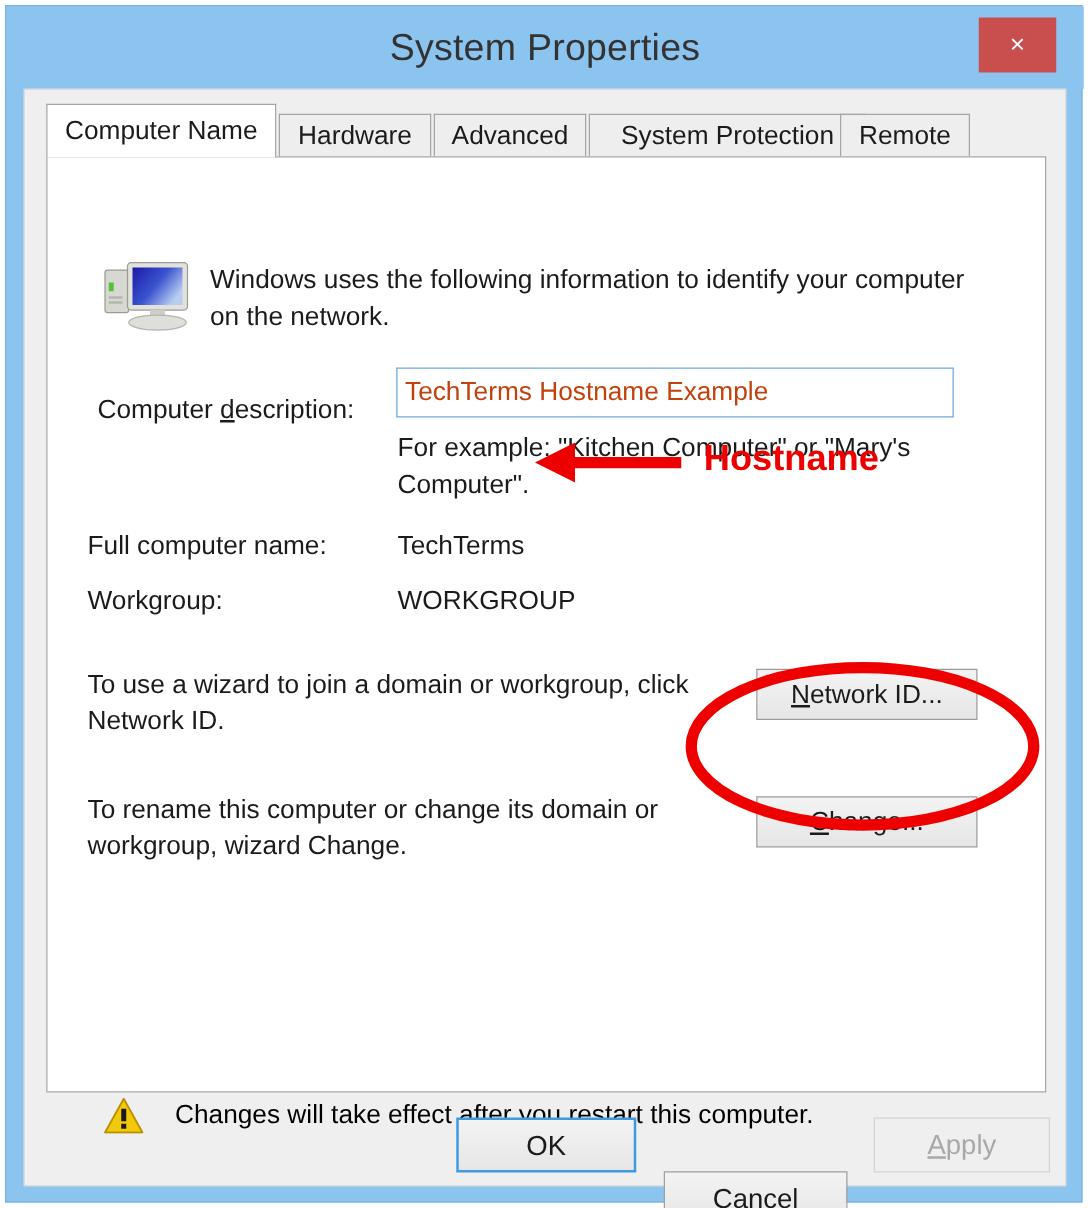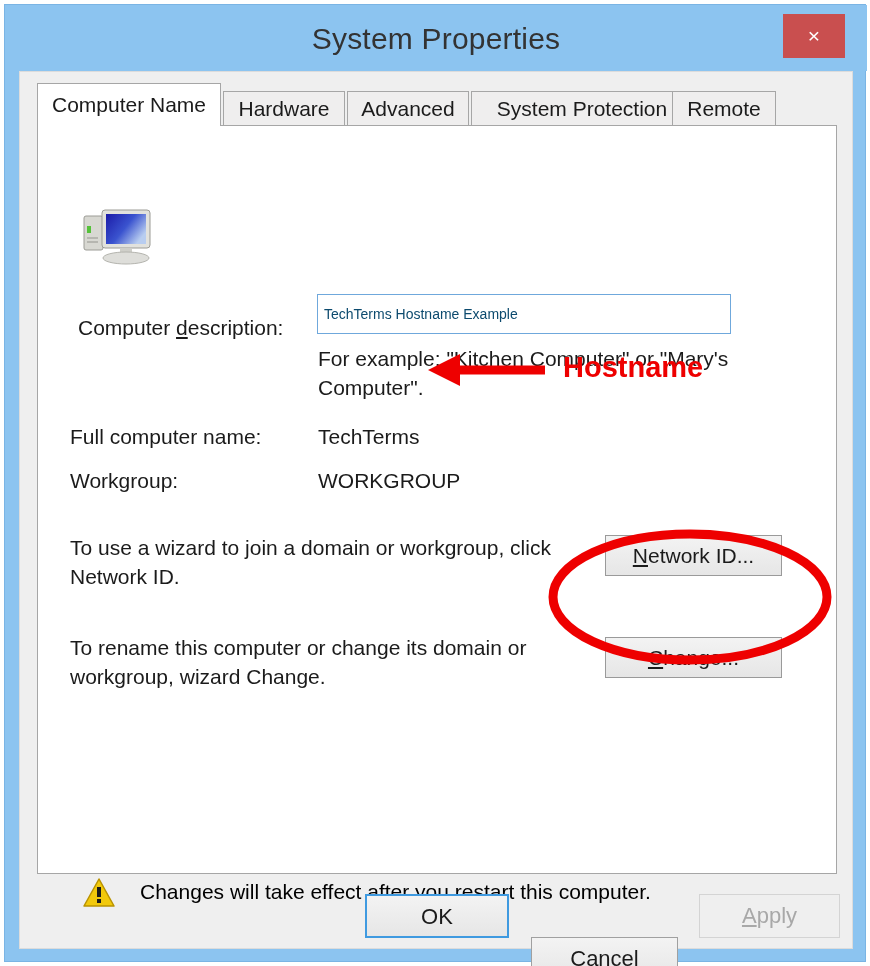--- a/index.html
+++ b/index.html
@@ -145,28 +145,28 @@
     position: absolute;
     font-size: 21px;
     color: #1b1b1b;
     white-space: nowrap;
   }
   #desc-label { left: 40px; top: 177px; margin-top: 13px; }
   #desc-input {
     position: absolute;
     left: 279px;
     top: 168px;
-    width: 414px;
+    width: 446px;
     height: 40px;
     background: #ffffff;
     border: 1px solid #6fa8dc;
     box-sizing: border-box;
     font-family: "Liberation Sans", sans-serif;
-    font-size: 14px;
-    color: #0c4a6e;
+    font-size: 21px;
+    color: #c2410c;
     padding: 0 6px;
     outline: none;
   }
   #desc-hint {
     position: absolute;
     left: 280px;
     top: 218px;
     width: 460px;
     font-size: 21px;
     color: #1b1b1b;
@@ -320,20 +320,24 @@
             <stop offset="0" stop-color="#1b1ba8"></stop>
             <stop offset="0.55" stop-color="#3a53cf"></stop>
             <stop offset="1" stop-color="#b8cdf0"></stop>
           </linearGradient>
         </defs>
         <rect x="24" y="8" width="40" height="30" fill="url(#scr)"></rect>
         <rect x="38" y="42" width="12" height="7" fill="#cfcfc9"></rect>
         <ellipse cx="44" cy="52" rx="23" ry="6" fill="#dededa" stroke="#b4b4ae" stroke-width="1"></ellipse>
       </svg>
 
+      <div id="intro-text">
+        <div>Windows uses the following information to identify your computer</div>
+        <div>on the network.</div>
+      </div>
 
       <div class="form-label" id="desc-label"><span>Computer </span><span class="ul">d</span><span>escription:</span></div>
       <input id="desc-input" type="text" value="TechTerms Hostname Example" style="">
 
       <div id="desc-hint">
         <div>For example: "Kitchen Computer" or "Mary's</div>
         <div>Computer".</div>
       </div>
 
       <div class="form-label" id="fullname-label">Full computer name:</div>

